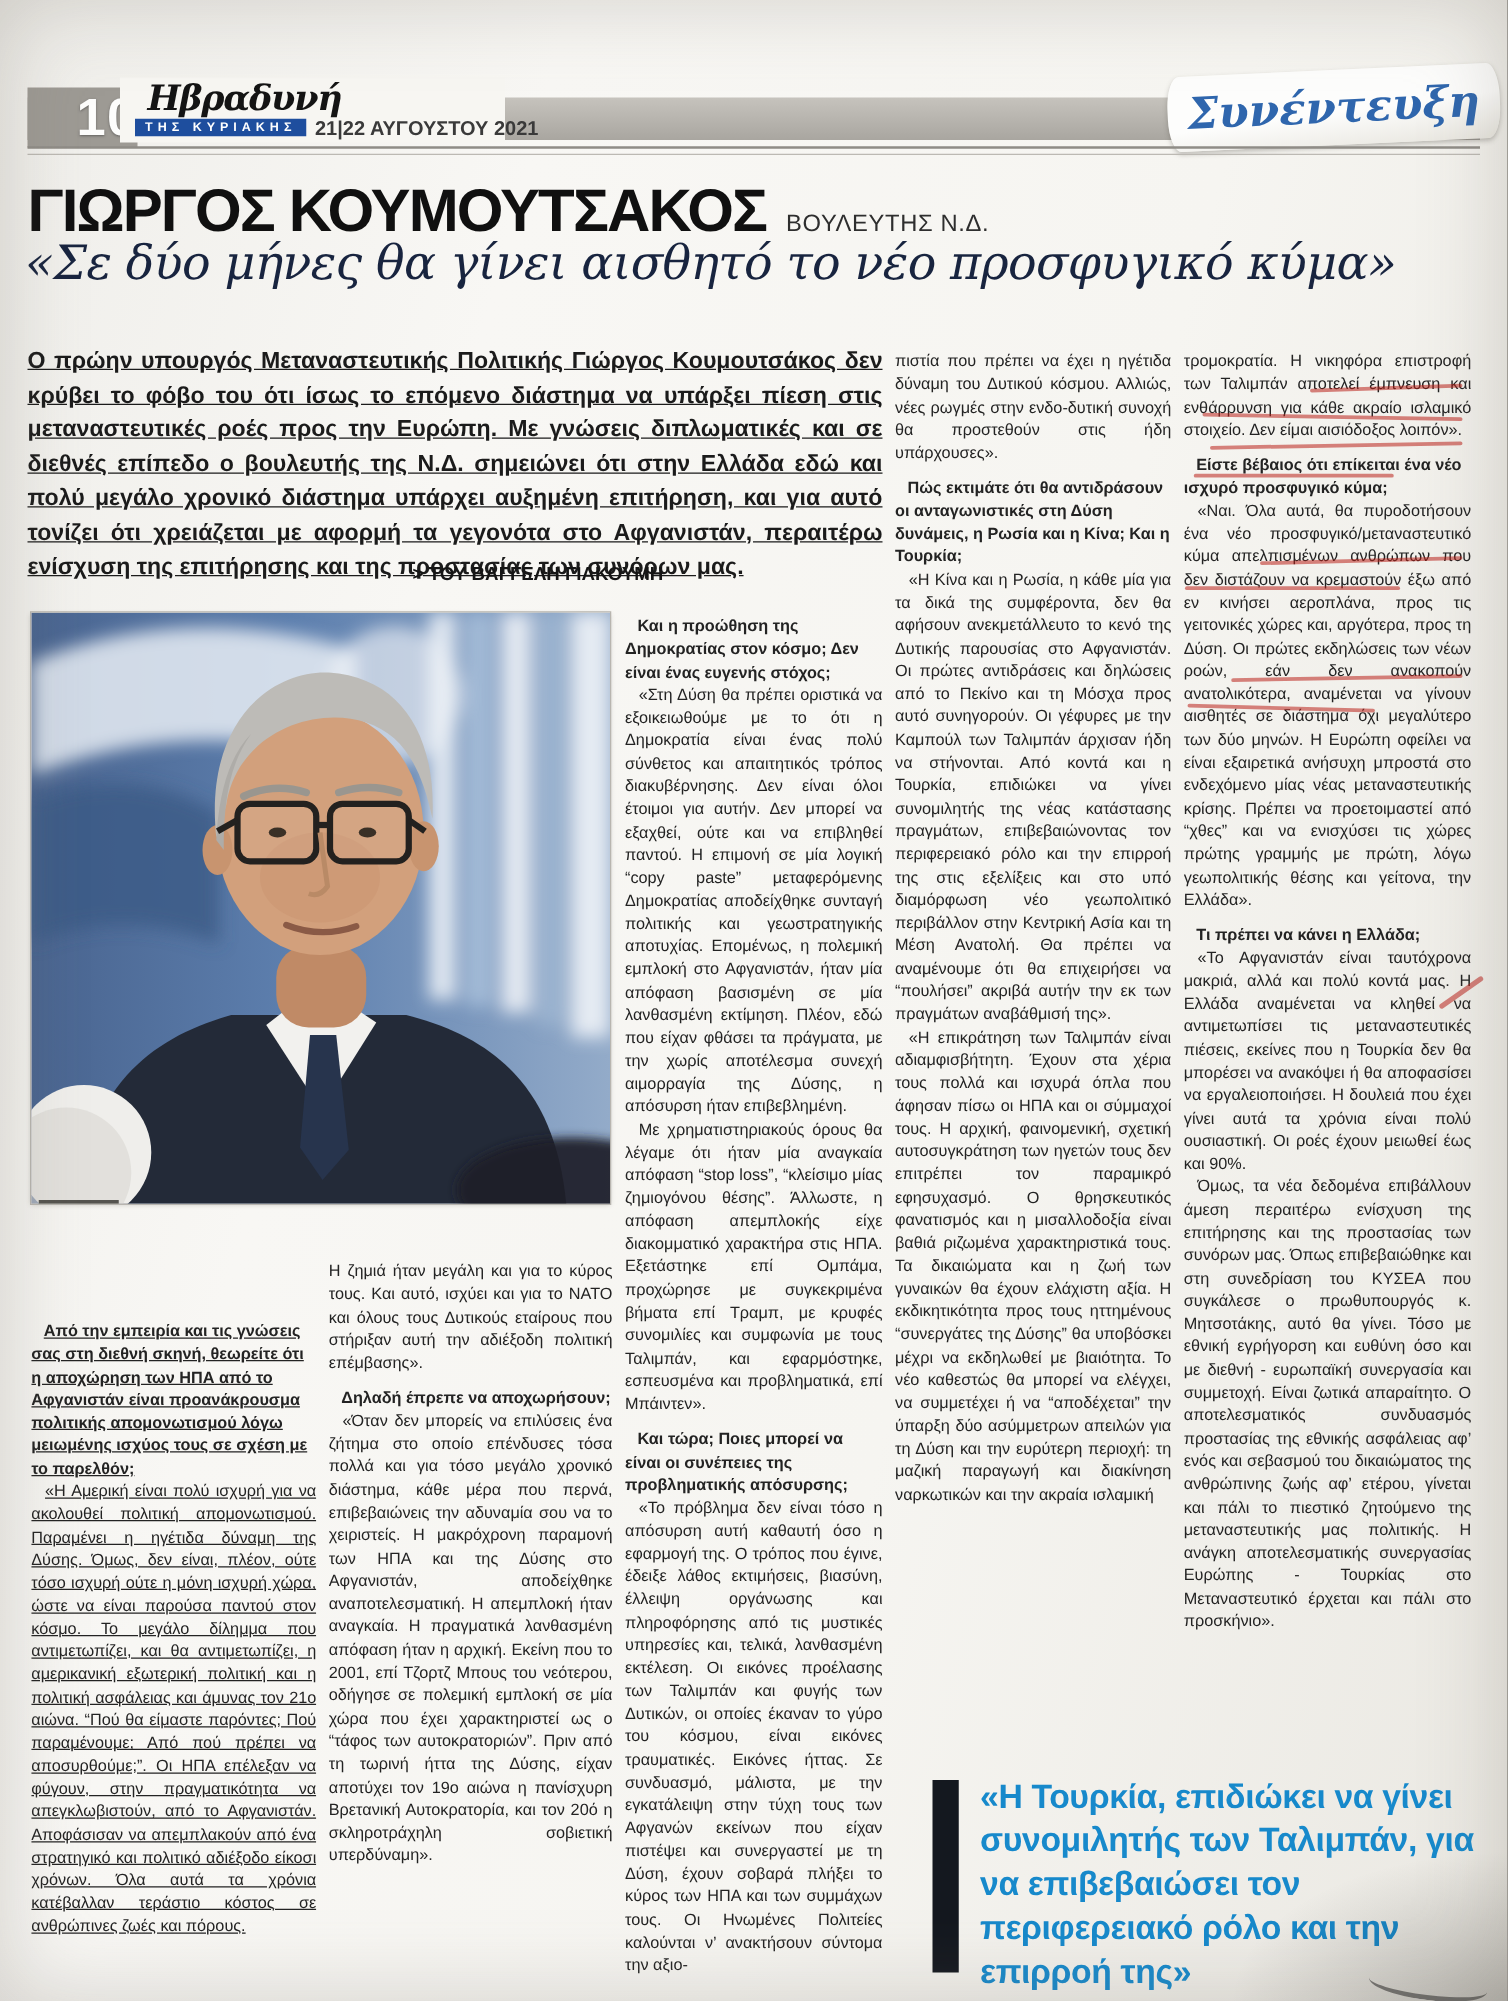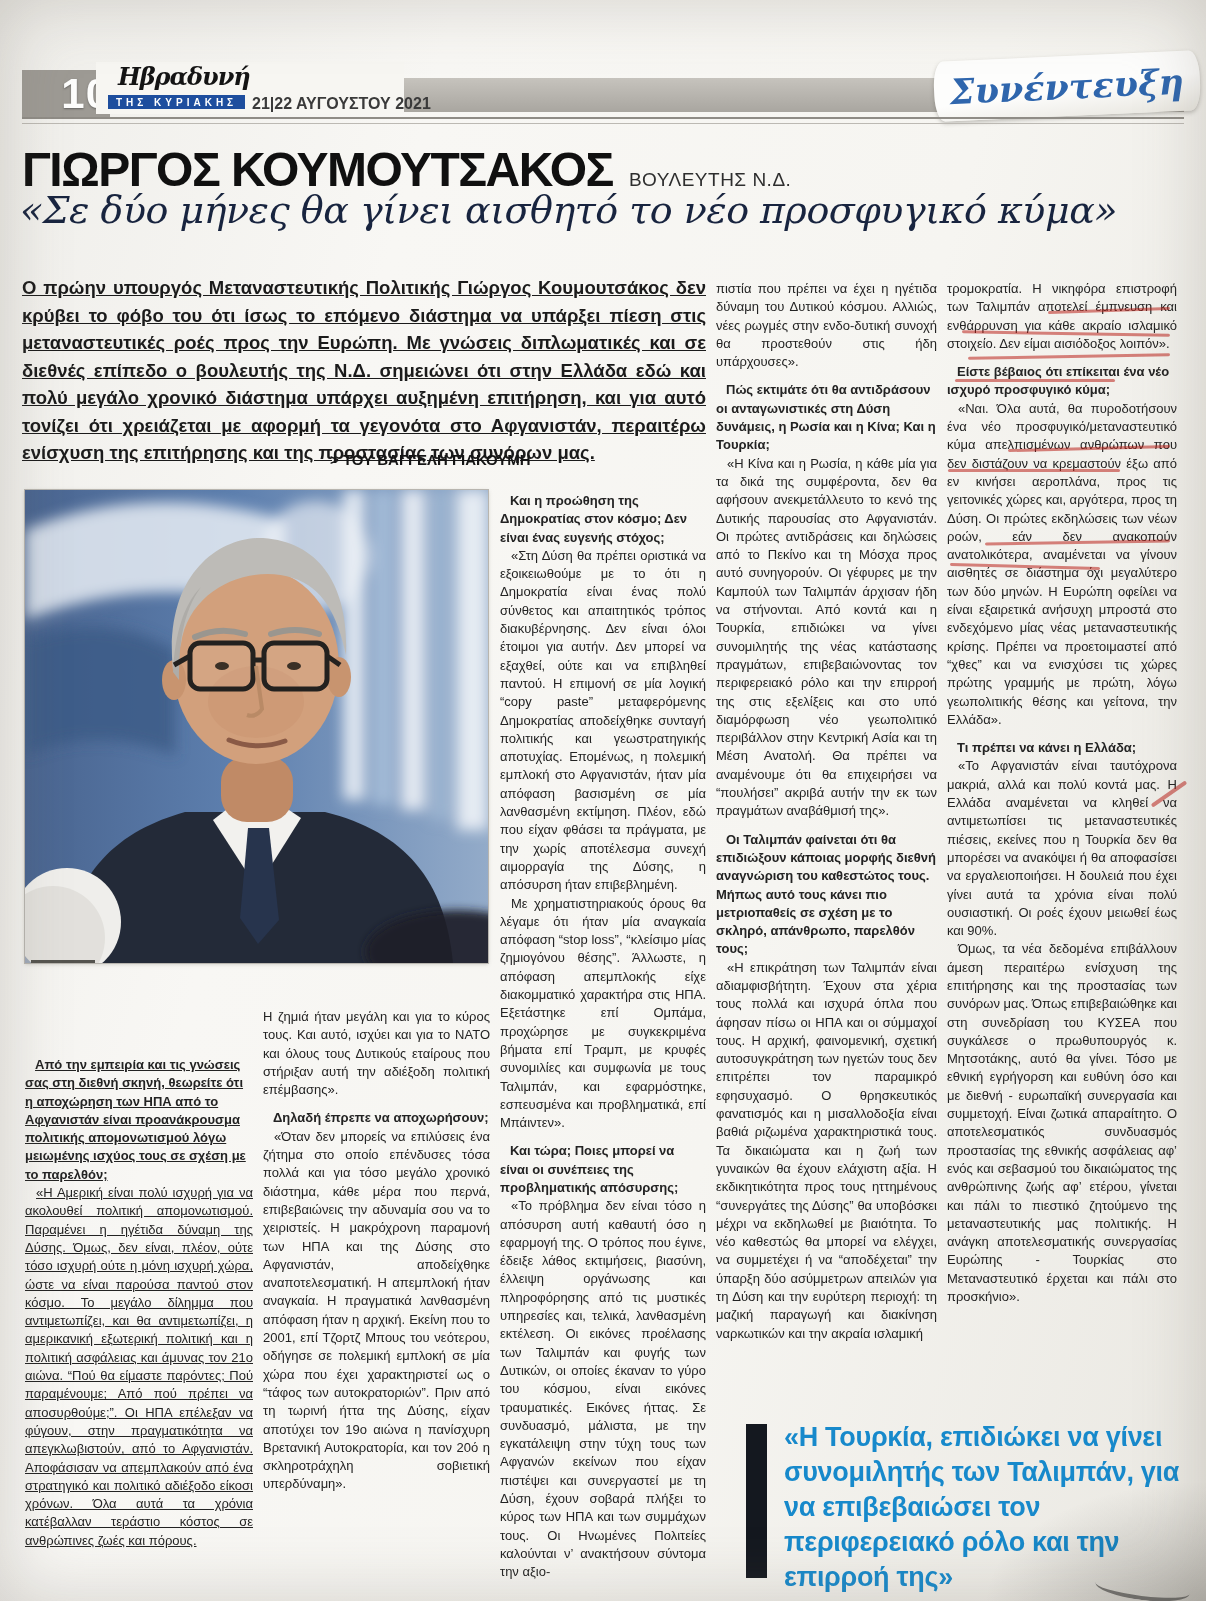--- a/index.html
+++ b/index.html
@@ -10,21 +10,21 @@
         box-shadow:inset 0 0 70px rgba(110,105,95,.28);}
 
   
   .hdr-bar{position:absolute;left:22px;top:78px;width:1162px;height:34px;
         background:linear-gradient(#c6c3bd,#a9a6a0);}
   .pageno{position:absolute;left:22px;top:70px;width:88px;height:48px;background:#9d9a94;
         color:#fdfdfc;font-size:42px;font-weight:bold;display:flex;align-items:center;
         justify-content:flex-end;text-shadow:0 1px 2px rgba(60,60,60,.6);letter-spacing:1px;}
   .masthead-panel{position:absolute;left:96px;top:62px;width:308px;height:52px;background:#f7f6f2;}
   .masthead-title{position:absolute;left:118px;top:62px;font-family:"DejaVu Serif",serif;
-        font-style:italic;font-weight:bold;font-size:24px;color:#141414;letter-spacing:-1px;}
+        font-style:italic;font-weight:bold;font-size:28px;color:#141414;letter-spacing:-1px;}
   .masthead-sub{position:absolute;left:108px;top:95px;background:#1e4e9e;color:#fff;
         font-size:10px;font-weight:bold;letter-spacing:4px;padding:2px 8px 1px 8px;}
   .hdr-date{position:absolute;left:252px;top:95px;font-size:16px;font-weight:bold;color:#3a3a3a;}
   .section-ribbon{position:absolute;right:6px;top:56px;width:266px;height:60px;
         background:linear-gradient(175deg,#fdfdfc 55%,#e8e6df);transform:rotate(-2.6deg);
         border-radius:10px/26px;box-shadow:0 2px 4px rgba(80,78,70,.35);
         display:flex;align-items:center;justify-content:center;}
   .section-ribbon span{font-family:"DejaVu Serif",serif;font-style:italic;font-weight:bold;
         font-size:35px;color:#2f66ad;}
   .hdr-rule{position:absolute;left:22px;top:117px;width:1162px;height:4px;
@@ -177,21 +177,20 @@
     <p class="a">«Στη Δύση θα πρέπει οριστικά να εξοικειωθούμε με το ότι η Δημοκρατία είναι ένας πολύ σύνθετος και απαιτητικός τρόπος διακυβέρνησης. Δεν είναι όλοι έτοιμοι για αυτήν. Δεν μπορεί να εξαχθεί, ούτε και να επιβληθεί παντού. Η επιμονή σε μία λογική “copy paste” μεταφερόμενης Δημοκρατίας αποδείχθηκε συνταγή πολιτικής και γεωστρατηγικής αποτυχίας. Επομένως, η πολεμική εμπλοκή στο Αφγανιστάν, ήταν μία απόφαση βασισμένη σε μία λανθασμένη εκτίμηση. Πλέον, εδώ που είχαν φθάσει τα πράγματα, με την χωρίς αποτέλεσμα συνεχή αιμορραγία της Δύσης, η απόσυρση ήταν επιβεβλημένη.</p>
     <p class="a">Με χρηματιστηριακούς όρους θα λέγαμε ότι ήταν μία αναγκαία απόφαση “stop loss”, “κλείσιμο μίας ζημιογόνου θέσης”. Άλλωστε, η απόφαση απεμπλοκής είχε διακομματικό χαρακτήρα στις ΗΠΑ. Εξετάστηκε επί Ομπάμα, προχώρησε με συγκεκριμένα βήματα επί Τραμπ, με κρυφές συνομιλίες και συμφωνία με τους Ταλιμπάν, και εφαρμόστηκε, εσπευσμένα και προβληματικά, επί Μπάιντεν».</p>
     <p class="q">Και τώρα; Ποιες μπορεί να είναι οι συνέπειες της προβληματικής απόσυρσης;</p>
     <p class="a">«Το πρόβλημα δεν είναι τόσο η απόσυρση αυτή καθαυτή όσο η εφαρμογή της. Ο τρόπος που έγινε, έδειξε λάθος εκτιμήσεις, βιασύνη, έλλειψη οργάνωσης και πληροφόρησης από τις μυστικές υπηρεσίες και, τελικά, λανθασμένη εκτέλεση. Οι εικόνες προέλασης των Ταλιμπάν και φυγής των Δυτικών, οι οποίες έκαναν το γύρο του κόσμου, είναι εικόνες τραυματικές. Εικόνες ήττας. Σε συνδυασμό, μάλιστα, με την εγκατάλειψη στην τύχη τους των Αφγανών εκείνων που είχαν πιστέψει και συνεργαστεί με τη Δύση, έχουν σοβαρά πλήξει το κύρος των ΗΠΑ και των συμμάχων τους. Οι Ηνωμένες Πολιτείες καλούνται ν’ ανακτήσουν σύντομα την αξιο-</p>
   </div>
 
   <div class="col col4">
     <p class="cont">πιστία που πρέπει να έχει η ηγέτιδα δύναμη του Δυτικού κόσμου. Αλλιώς, νέες ρωγμές στην ενδο-δυτική συνοχή θα προστεθούν στις ήδη υπάρχουσες».</p>
     <p class="q">Πώς εκτιμάτε ότι θα αντιδράσουν οι ανταγωνιστικές στη Δύση δυνάμεις, η Ρωσία και η Κίνα; Και η Τουρκία;</p>
     <p class="a">«Η Κίνα και η Ρωσία, η κάθε μία για τα δικά της συμφέροντα, δεν θα αφήσουν ανεκμετάλλευτο το κενό της Δυτικής παρουσίας στο Αφγανιστάν. Οι πρώτες αντιδράσεις και δηλώσεις από το Πεκίνο και τη Μόσχα προς αυτό συνηγορούν. Οι γέφυρες με την Καμπούλ των Ταλιμπάν άρχισαν ήδη να στήνονται. Από κοντά και η Τουρκία, επιδιώκει να γίνει συνομιλητής της νέας κατάστασης πραγμάτων, επιβεβαιώνοντας τον περιφερειακό ρόλο και την επιρροή της στις εξελίξεις και στο υπό διαμόρφωση νέο γεωπολιτικό περιβάλλον στην Κεντρική Ασία και τη Μέση Ανατολή. Θα πρέπει να αναμένουμε ότι θα επιχειρήσει να “πουλήσει” ακριβά αυτήν την εκ των πραγμάτων αναβάθμισή της».</p>
-    <p class="q">Οι Ταλιμπάν φαίνεται ότι θα επιδιώξουν κάποιας μορφής διεθνή αναγνώριση του καθεστώτος τους. Μήπως αυτό τους κάνει πιο μετριοπαθείς σε σχέση με το σκληρό, απάνθρωπο, παρελθόν τους;</p>
     <p class="a">«Η επικράτηση των Ταλιμπάν είναι αδιαμφισβήτητη. Έχουν στα χέρια τους πολλά και ισχυρά όπλα που άφησαν πίσω οι ΗΠΑ και οι σύμμαχοί τους. Η αρχική, φαινομενική, σχετική αυτοσυγκράτηση των ηγετών τους δεν επιτρέπει τον παραμικρό εφησυχασμό. Ο θρησκευτικός φανατισμός και η μισαλλοδοξία είναι βαθιά ριζωμένα χαρακτηριστικά τους. Τα δικαιώματα και η ζωή των γυναικών θα έχουν ελάχιστη αξία. Η εκδικητικότητα προς τους ηττημένους “συνεργάτες της Δύσης” θα υποβόσκει μέχρι να εκδηλωθεί με βιαιότητα. Το νέο καθεστώς θα μπορεί να ελέγχει, να συμμετέχει ή να “αποδέχεται” την ύπαρξη δύο ασύμμετρων απειλών για τη Δύση και την ευρύτερη περιοχή: τη μαζική παραγωγή και διακίνηση ναρκωτικών και την ακραία ισλαμική</p>
   </div>
 
   <div class="col col5">
     <p class="cont">τρομοκρατία. Η νικηφόρα επιστροφή των Ταλιμπάν αποτελεί έμπνευση και ενθάρρυνση για κάθε ακραίο ισλαμικό στοιχείο. Δεν είμαι αισιόδοξος λοιπόν».</p>
     <p class="q">Είστε βέβαιος ότι επίκειται ένα νέο ισχυρό προσφυγικό κύμα;</p>
     <p class="a">«Ναι. Όλα αυτά, θα πυροδοτήσουν ένα νέο προσφυγικό/μεταναστευτικό κύμα απελπισμένων ανθρώπων που δεν διστάζουν να κρεμαστούν έξω από εν κινήσει αεροπλάνα, προς τις γειτονικές χώρες και, αργότερα, προς τη Δύση. Οι πρώτες εκδηλώσεις των νέων ροών, εάν δεν ανακοπούν ανατολικότερα, αναμένεται να γίνουν αισθητές σε διάστημα όχι μεγαλύτερο των δύο μηνών. Η Ευρώπη οφείλει να είναι εξαιρετικά ανήσυχη μπροστά στο ενδεχόμενο μίας νέας μεταναστευτικής κρίσης. Πρέπει να προετοιμαστεί από “χθες” και να ενισχύσει τις χώρες πρώτης γραμμής με πρώτη, λόγω γεωπολιτικής θέσης και γείτονα, την Ελλάδα».</p>
     <p class="q">Τι πρέπει να κάνει η Ελλάδα;</p>
     <p class="a">«Το Αφγανιστάν είναι ταυτόχρονα μακριά, αλλά και πολύ κοντά μας. Η Ελλάδα αναμένεται να κληθεί να αντιμετωπίσει τις μεταναστευτικές πιέσεις, εκείνες που η Τουρκία δεν θα μπορέσει να ανακόψει ή θα αποφασίσει να εργαλειοποιήσει. Η δουλειά που έχει γίνει αυτά τα χρόνια είναι πολύ ουσιαστική. Οι ροές έχουν μειωθεί έως και 90%.</p>
     <p class="a">Όμως, τα νέα δεδομένα επιβάλλουν άμεση περαιτέρω ενίσχυση της επιτήρησης και της προστασίας των συνόρων μας. Όπως επιβεβαιώθηκε και στη συνεδρίαση του ΚΥΣΕΑ που συγκάλεσε ο πρωθυπουργός κ. Μητσοτάκης, αυτό θα γίνει. Τόσο με εθνική εγρήγορση και ευθύνη όσο και με διεθνή - ευρωπαϊκή συνεργασία και συμμετοχή. Είναι ζωτικά απαραίτητο. Ο αποτελεσματικός συνδυασμός προστασίας της εθνικής ασφάλειας αφ’ ενός και σεβασμού του δικαιώματος της ανθρώπινης ζωής αφ’ ετέρου, γίνεται και πάλι το πιεστικό ζητούμενο της μεταναστευτικής μας πολιτικής. Η ανάγκη αποτελεσματικής συνεργασίας Ευρώπης - Τουρκίας στο Μεταναστευτικό έρχεται και πάλι στο προσκήνιο».</p>

